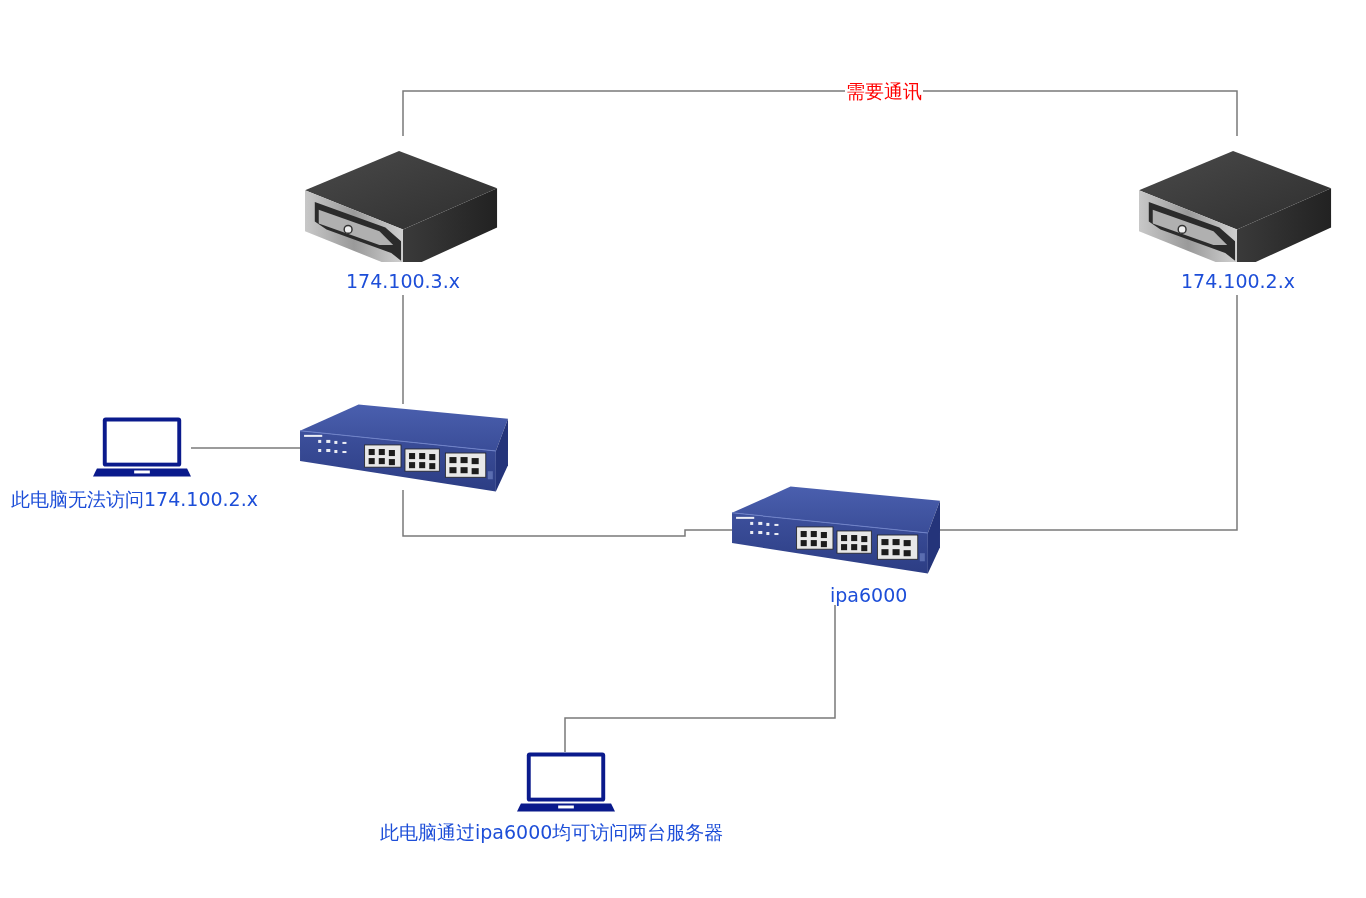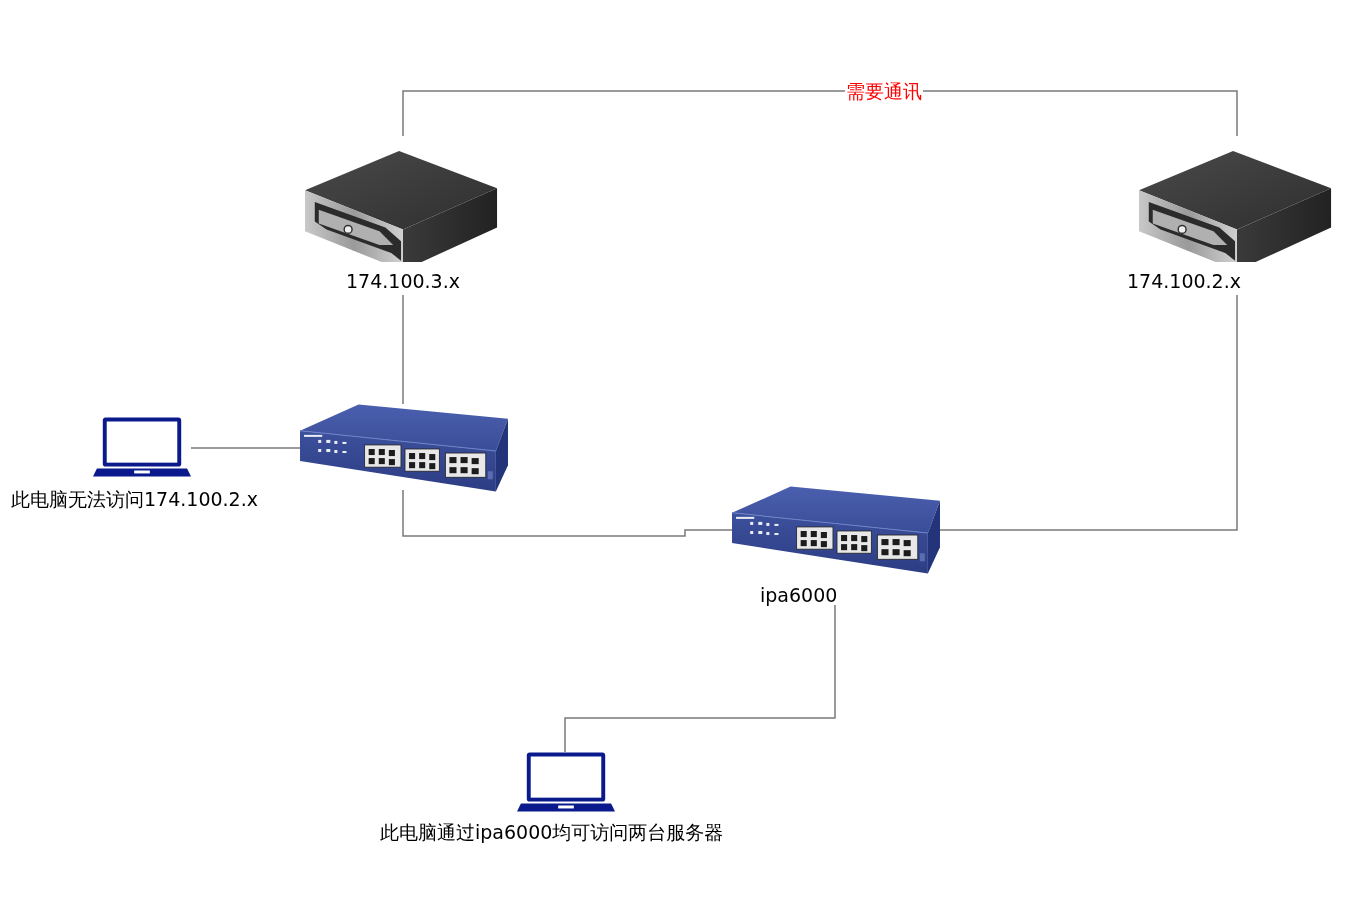--- a/index.html
+++ b/index.html
@@ -1,19 +1,19 @@
 <!DOCTYPE html>
 <html><head>
 <meta charset="utf-8">
 <style>
   html, body { margin: 0; padding: 0; background: #ffffff; }
   body { width: 1366px; height: 898px; position: relative; overflow: hidden;
          font-family: "DejaVu Sans", "Liberation Sans", sans-serif; }
   #canvas { position: absolute; left: 0; top: 0; }
-  .lbl { position: absolute; font-size: 19px; color: #000000; white-space: nowrap;
+  .lbl { position: absolute; font-size: 19px; color: #1d4ed8; white-space: nowrap;
          font-family: "DejaVu Sans", "Liberation Sans", sans-serif; background: transparent; }
   .lbl-red { color: #ff0000; background: #ffffff; padding: 0 1px; }
 </style>
 </head>
 <body>
 
 <svg id="canvas" width="1366" height="898" xmlns="http://www.w3.org/2000/svg">
   <defs>
     <linearGradient id="srvTop" x1="0" y1="0" x2="1" y2="1">
       <stop offset="0" stop-color="#4a4a4a"></stop>
@@ -112,16 +112,16 @@
 
   <use href="#switch" x="298" y="404" width="212" height="92"></use>
   <use href="#switch" x="730" y="486" width="212" height="92"></use>
 
   <use href="#laptop" x="93" y="415" width="98" height="62"></use>
   <use href="#laptop" x="517" y="750" width="98" height="62"></use>
 </svg>
 
 <div class="lbl lbl-red" style="left:837px; top:79px;margin-left:8px;">需要通讯</div>
 <div class="lbl" style="left:346px; top:270px;">174.100.3.x</div>
-<div class="lbl" style="left:1127px; top:270px;text-align:right;">174.100.2.x</div>
+<div class="lbl" style="left:1181px; top:270px;text-align:right;">174.100.2.x</div>
 <div class="lbl" style="left:11px; top:487px;text-align:center;">此电脑无法访问174.100.2.x</div>
-<div class="lbl" style="left:760px; top:584px;">ipa6000</div>
+<div class="lbl" style="left:830px; top:584px;">ipa6000</div>
 <div class="lbl" style="left:380px; top:820px;">此电脑通过ipa6000均可访问两台服务器</div>
 
 </body></html>

